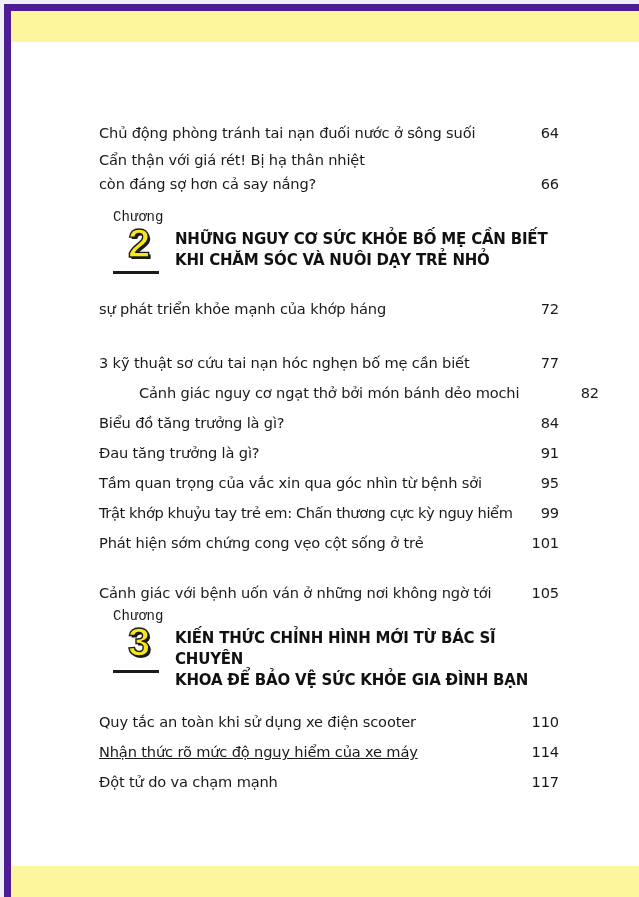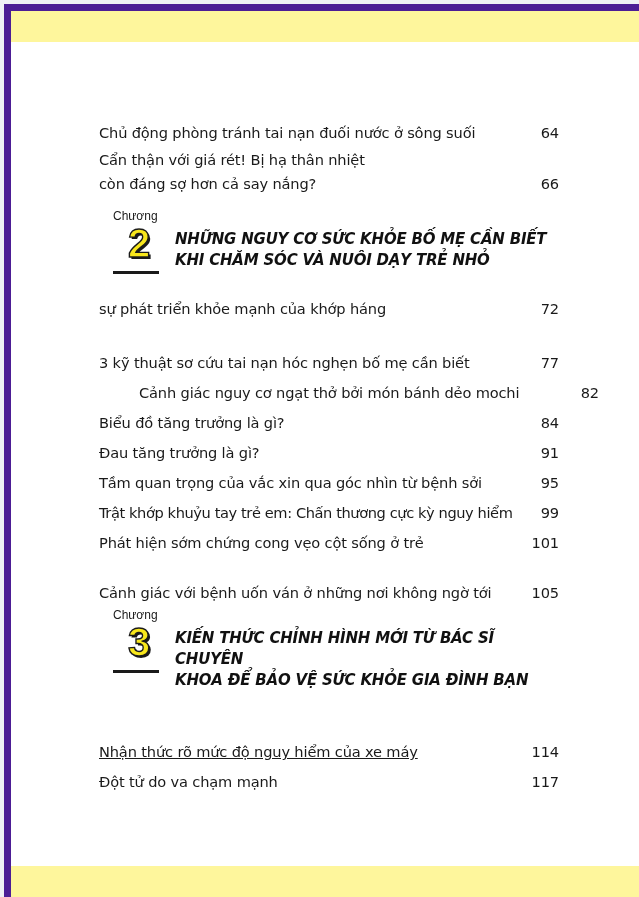--- a/index.html
+++ b/index.html
@@ -20,36 +20,36 @@
     position:absolute; left:88px; width:460px;
     font-size:14.6px; color:#1a1a1a; line-height:24px;
     letter-spacing:-0.15px;
   }
   .entry .title { display:block; padding-right:60px; }
   .entry .page-num { position:absolute; right:0; bottom:0; text-align:center; }
 
   .chapter { position:absolute; left:98px; width:440px; height:72px; }
   .chapter .label {
     position:absolute; left:4px; top:0;
-    font-family:Liberation Sans, sans-serif; font-size:12px; color:#1a1a1a;
+    font-family:Liberation Mono, monospace; font-size:14px; color:#1a1a1a;
   }
   .chapter .num {
     position:absolute; left:12px; top:14px; width:36px; text-align:center;
     font-family:"Liberation Sans", sans-serif; font-weight:bold; font-size:40px; line-height:40px;
     color:#f8e71c;
     -webkit-text-stroke:1.4px #1a1a1a;
     text-shadow:2px 2px 0 #1a1a1a;
   }
   .chapter .underline {
     position:absolute; left:4px; top:62px; width:46px; height:3px; background:#1a1a1a;
   }
   .chapter .heading {
     position:absolute; left:66px; top:20px; width:380px;
     font-family:"DejaVu Sans", sans-serif; font-weight:bold; font-size:15px; line-height:21px;
-    color:#111; letter-spacing:-0.2px; text-transform:uppercase;font-style:italic;
+    color:#111; letter-spacing:-0.2px; text-transform:uppercase;
   }
 </style>
 </head>
 <body>
 
 <div class="page">
   <div class="band top"></div>
 
   <div class="entry" style="top:110px;">
     <span class="title">Chủ động phòng tránh tai nạn đuối nước ở sông suối</span>
@@ -111,20 +111,24 @@
   <div class="chapter" style="top:597px;">
     <span class="label">Chương</span>
     <span class="num">3</span>
     <span class="underline"></span>
     <div class="heading">
       <div>KIẾN THỨC CHỈNH HÌNH MỚI TỪ BÁC SĨ CHUYÊN</div>
       <div>KHOA ĐỂ BẢO VỆ SỨC KHỎE GIA ĐÌNH BẠN</div>
     </div>
   </div>
 
+  <div class="entry" style="top:699px;">
+    <span class="title">Quy tắc an toàn khi sử dụng xe điện scooter</span>
+    <span class="page-num">110</span>
+  </div>
   <div class="entry" style="top:729px;text-decoration:underline;">
     <span class="title">Nhận thức rõ mức độ nguy hiểm của xe máy</span>
     <span class="page-num">114</span>
   </div>
   <div class="entry" style="top:759px;">
     <span class="title">Đột tử do va chạm mạnh</span>
     <span class="page-num">117</span>
   </div>
 
   <div class="band bottom"></div>

